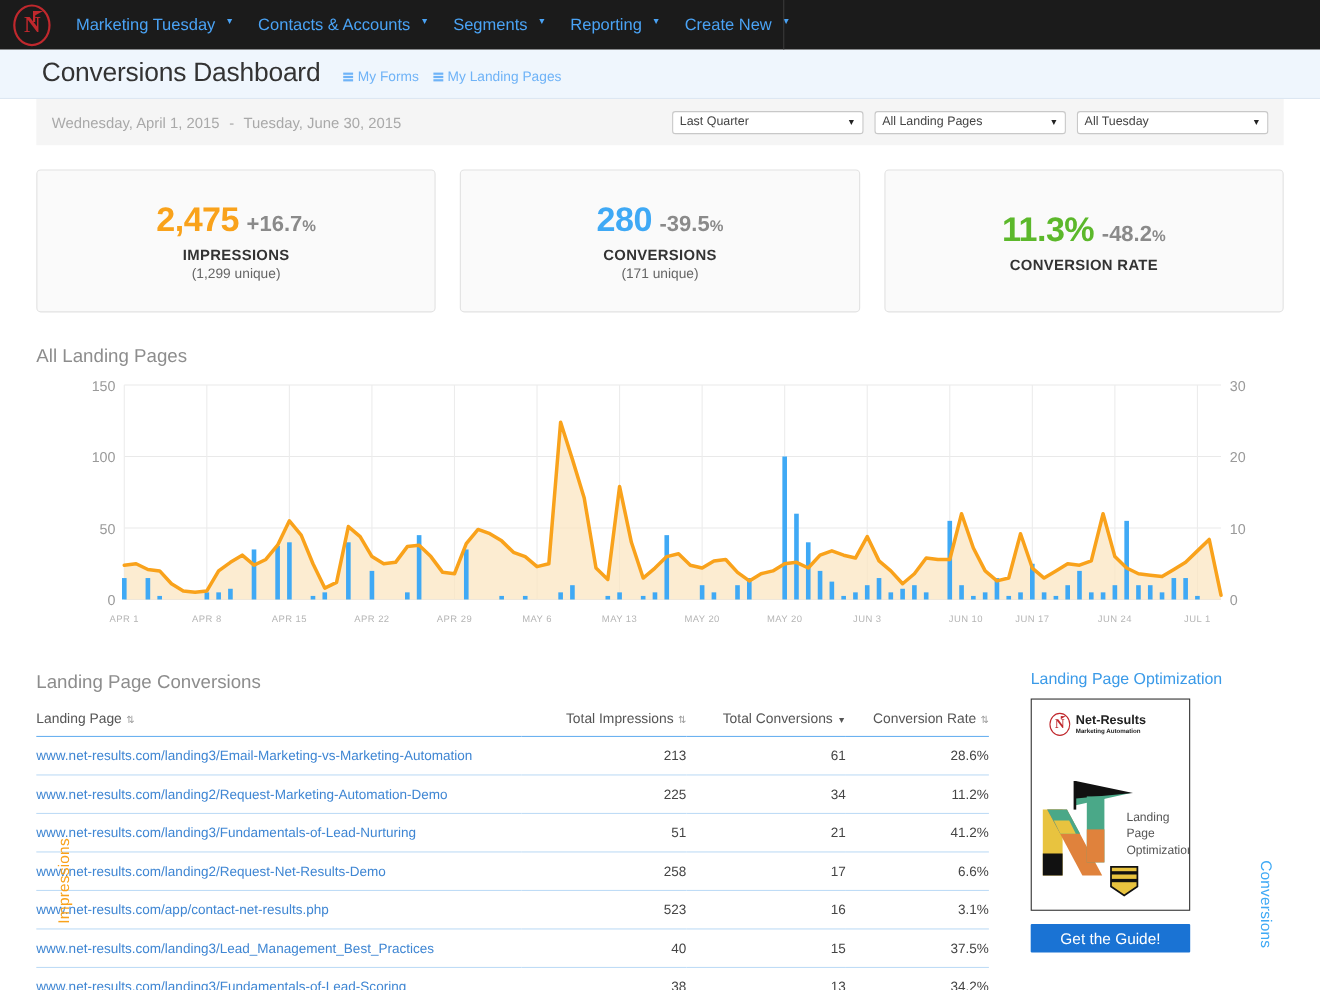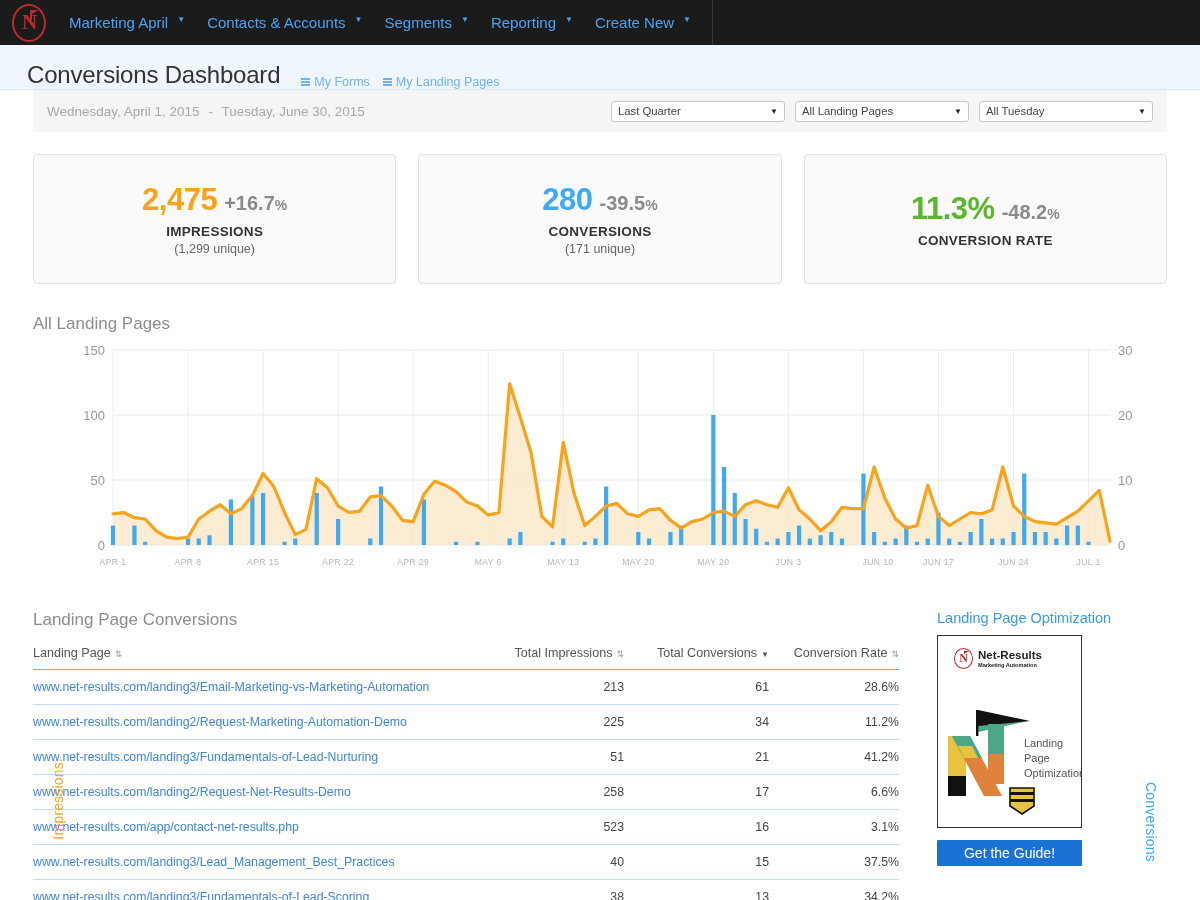--- a/index.html
+++ b/index.html
@@ -40,21 +40,21 @@
     color:#4aa3f5; font-size: 15px; padding: 0 11px;
     display:flex; align-items:center; gap:9px; height:100%;
     cursor: pointer; white-space: nowrap;
   }
   .navitem .caret { font-size: 8px; color:#4aa3f5; position:relative; top:-3px; }
   .navdiv { position:absolute; left:712px; top:0; bottom:0; width:1px; background:#3a3a3a; }
 
   
   .pagehead {
     height: 45px; background:#eff6fd; border-bottom:1px solid #dde7f2;
-    display:flex; align-items:flex-end; padding-left: 27px; gap: 21px;
+    display:flex; align-items:center; padding-left: 38px; gap: 21px;
   }
   .pagetitle {
     font-size: 24px; color:#333; font-weight:400; letter-spacing:-0.2px;
   }
   .headlinks { display:flex; gap:13px; align-items:center; padding-top:6px; }
   .headlink {
     color:#6fb3f7; font-size: 12.5px; display:flex; align-items:center; gap:4px; cursor:pointer;
   }
   .burger { display:inline-flex; flex-direction:column; gap:1.6px; }
   .burger i { display:block; width:9px; height:1.4px; background:#6fb3f7; }
@@ -170,21 +170,21 @@
 <div class="topnav">
   <div class="logo-wrap">
     <div class="logo-circle">
       <div class="pole"></div>
       <div class="flag"></div>
       <div class="n">N</div>
     </div>
   </div>
   <div class="navitems">
     <div class="navitem">
-      <span>Marketing April</span>
+      <span>Marketing Tuesday</span>
       <span class="caret">▼</span>
     </div>
     <div class="navitem">
       <span>Contacts &amp; Accounts</span>
       <span class="caret">▼</span>
     </div>
     <div class="navitem">
       <span>Segments</span>
       <span class="caret">▼</span>
     </div>

